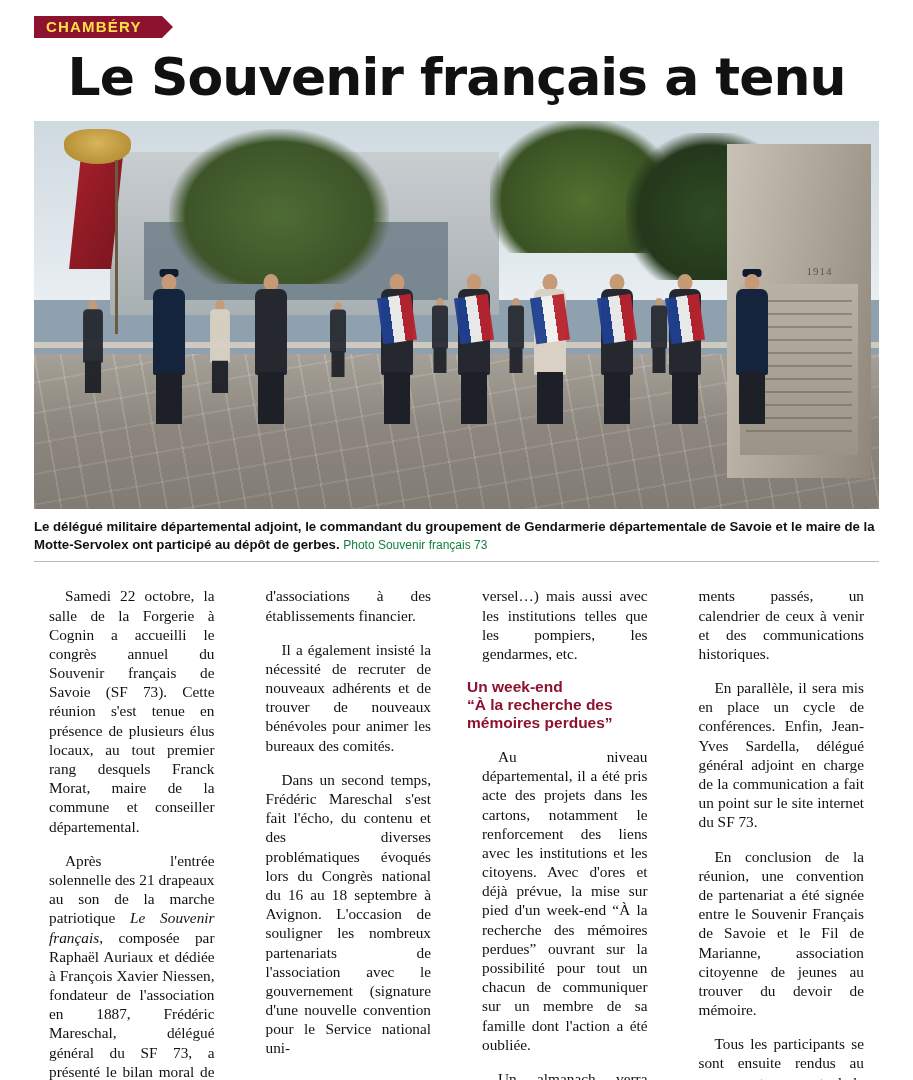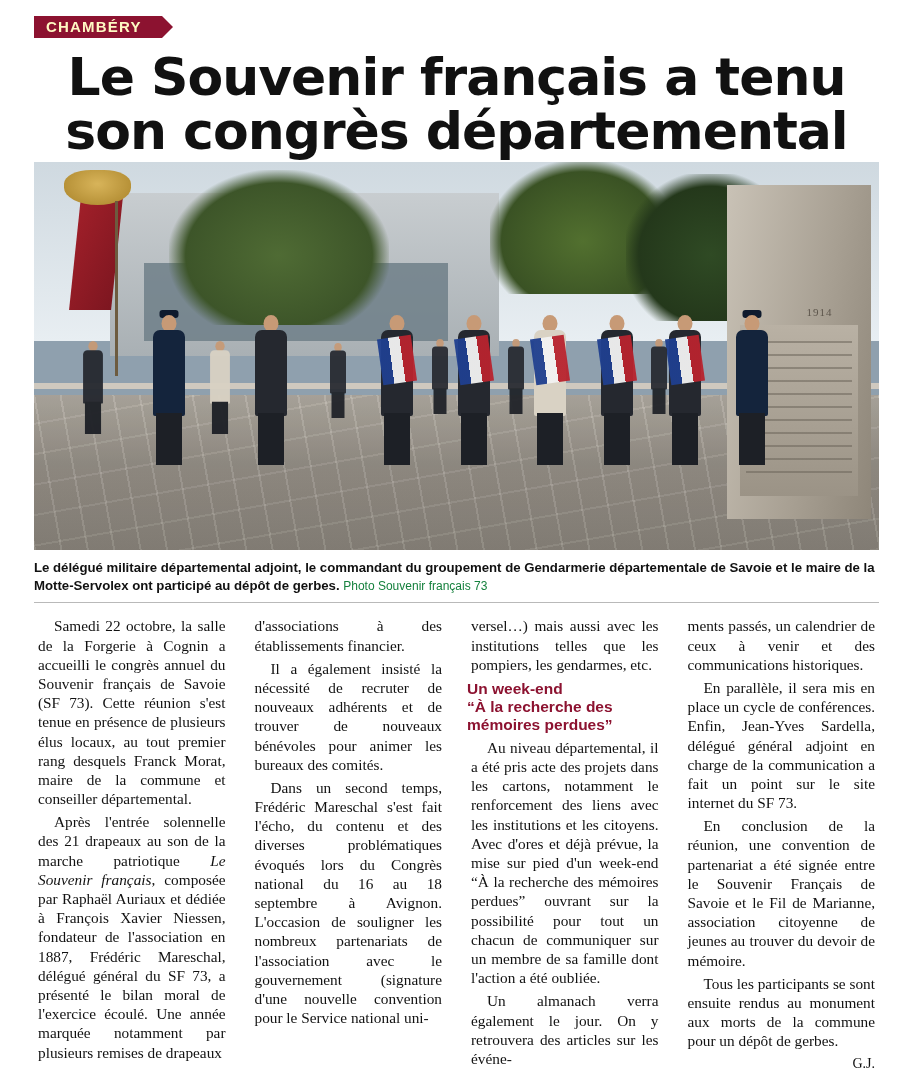--- a/index.html
+++ b/index.html
@@ -23,21 +23,21 @@
   }
   
   .kicker-wrap {
     padding-top: 16px;
     height: 28px;
   }
   .kicker {
     display: inline-block;
     position: relative;
     background: #8c1230;
-    color: #fef9c3;
+    color: #fde047;
     font-family: "Liberation Sans", sans-serif;
     font-weight: bold;
     font-size: 15px;
     letter-spacing: 1.2px;
     padding: 3px 20px 4px 12px;
     line-height: 15px;
   }
   .kicker::after {
     content: "";
     position: absolute;
@@ -57,21 +57,21 @@
     line-height: 1.04;
     letter-spacing: -1px;
     margin: 6px 0 0 0;
     color: #111111;
     text-align: center;
   }
   .headline .l2 { display: block; }
   
   .photo {
     position: relative;
-    margin-top: 4px;
+    margin-top: 17px;
     width: 845px;
     height: 388px;
     overflow: hidden;
     background: #8fa0ae;
   }
   .sky {
     position: absolute; left: 0; top: 0; width: 100%; height: 46%;
     background: linear-gradient(#cfd9e0, #e8eef2);
   }
   .bldg-left {
@@ -208,21 +208,21 @@
   }
   .col {
     width: 195.5px;
     font-size: 15.3px;
     line-height: 1.255;
     text-align: justify;
     hyphens: auto;
     -webkit-hyphens: auto;
   }
   .col p {
-    margin: 4px;
+    margin: 15px;
     text-indent: 16px;
   }
   .col p.noindent { text-indent: 0; }
   .subhead {
     font-family: "Liberation Sans", sans-serif;
     font-weight: bold;
     font-size: 15.5px;
     line-height: 1.16;
     color: #8c1230;
     margin: 6px 0 4px 0;
@@ -242,21 +242,20 @@
 <body>
 
 <div class="page">
 
   <div class="kicker-wrap">
     <span class="kicker">CHAMBÉRY</span>
   </div>
 
   <h1 class="headline">
     <span class="l1">Le Souvenir français a tenu</span>
-    <span class="l2">son congrès départemental</span>
   </h1>
 
   <div class="photo">
     <div class="sky"></div>
     <div class="bldg-left"></div>
     <div class="bldg-left-glass"></div>
     <div class="tree-a"></div>
     <div class="tree-b"></div>
     <div class="tree-c"></div>
     <div class="ground"></div>

